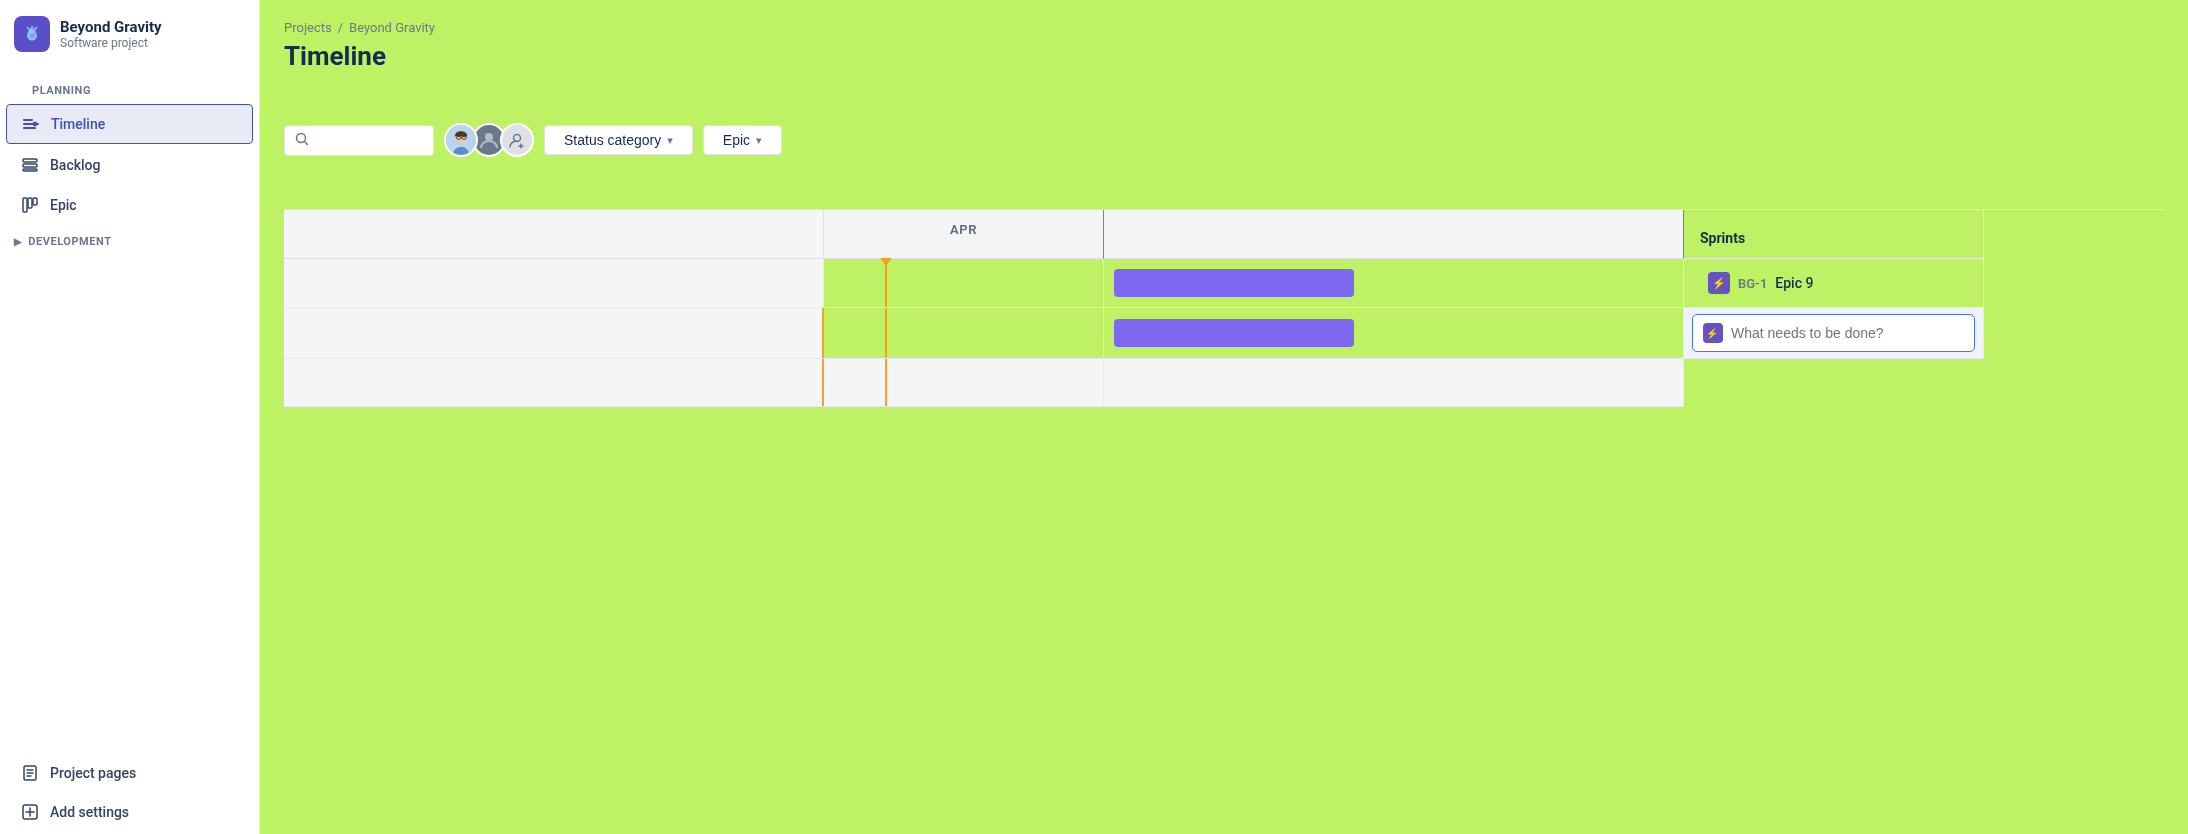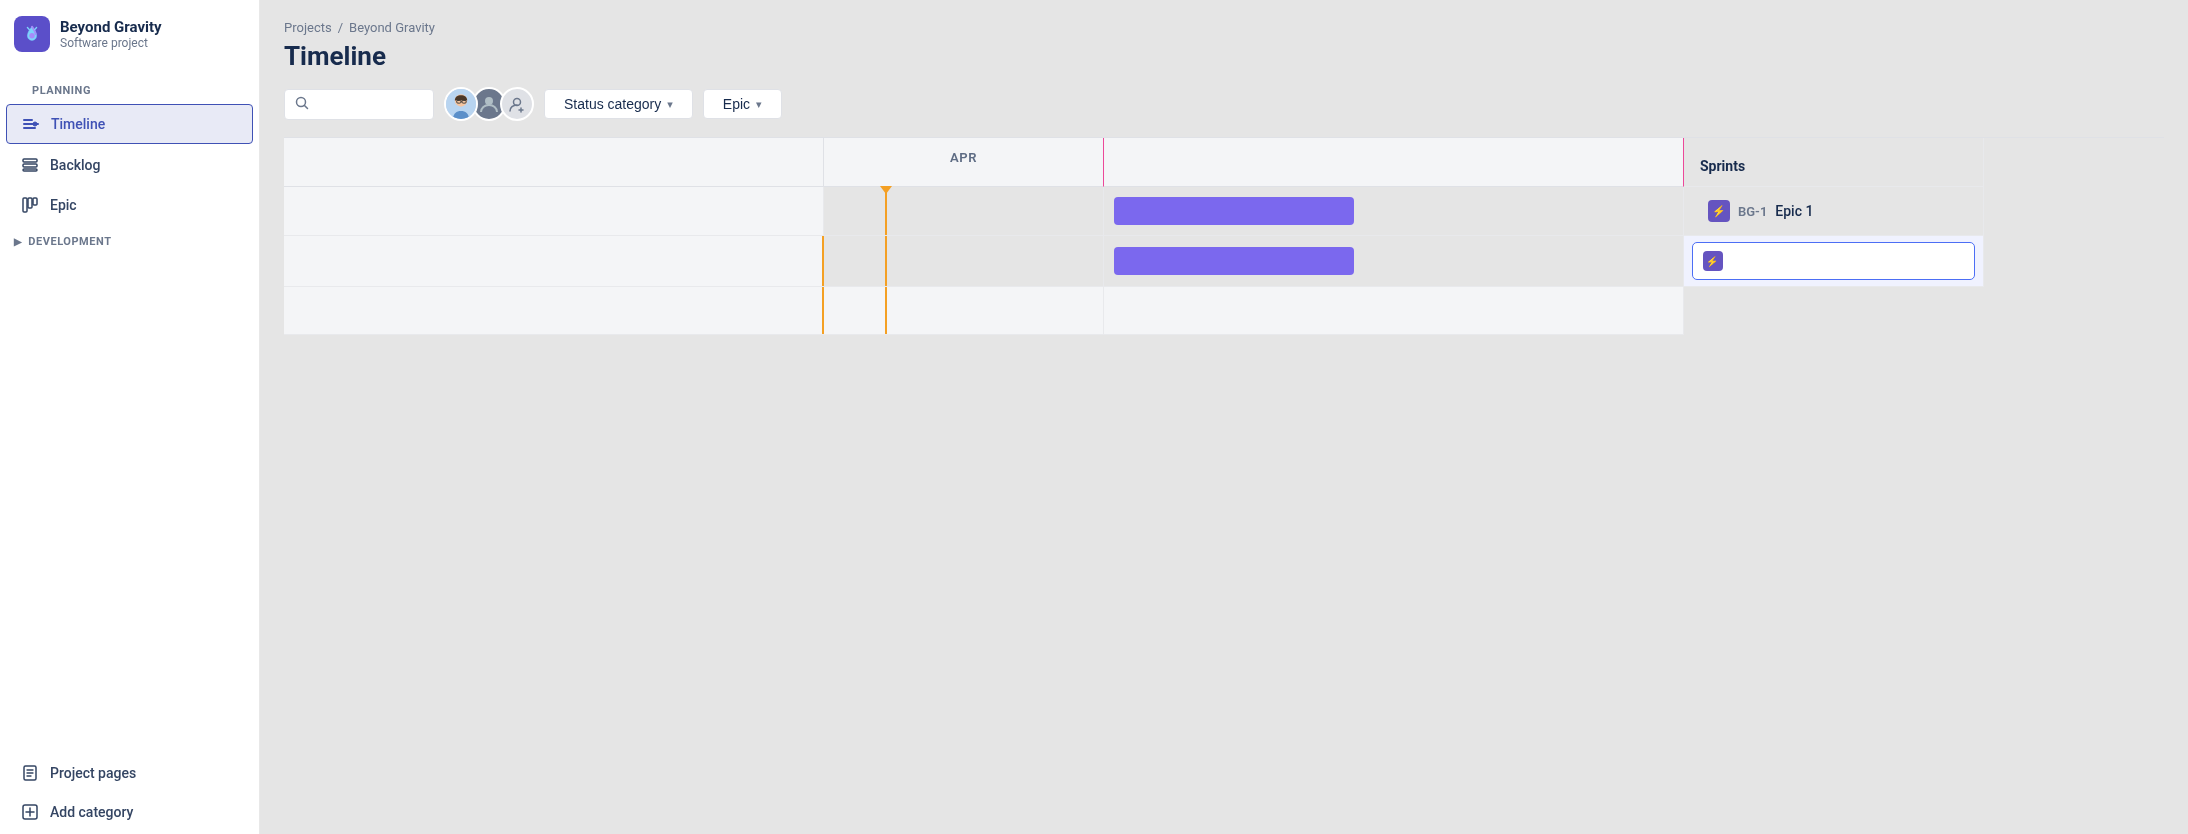--- a/index.html
+++ b/index.html
@@ -127,21 +127,22 @@
       margin-top: auto;
       padding-bottom: 2px;
     }
 
     
     .main-content {
       flex: 1;
       display: flex;
       flex-direction: column;
       overflow: hidden;
-      background: #e5e5e5;
+      background: #bef264;
+      gap: 36px;
     }
 
     .main-header {
       padding: 20px 24px 16px 24px;
     }
 
     .breadcrumb {
       display: flex;
       align-items: center;
       gap: 6px;
@@ -445,21 +446,21 @@
       <span>Project pages</span>
     </div>
 
     <div class="sidebar-nav-item">
       <span class="nav-icon">
         <svg width="18" height="18" viewBox="0 0 18 18" fill="none">
           <rect x="2" y="2" width="14" height="14" rx="2" stroke="#344563" stroke-width="1.5"></rect>
           <path d="M9 5V13M5 9H13" stroke="#344563" stroke-width="1.5" stroke-linecap="round"></path>
         </svg>
       </span>
-      <span>Add category</span>
+      <span>Add settings</span>
     </div>
 
   </div>
 </aside>
 
 <main class="main-content">
   <div class="main-header">
     <div class="breadcrumb">
       <span class="breadcrumb-link">Projects</span>
       <span class="breadcrumb-sep">/</span>
@@ -545,38 +546,39 @@
 
         <div class="timeline-bar" style="left: 10px; width: 240px;"></div>
       </div>
 
       <div class="timeline-row-cell">
         <div class="epic-row-label">
           <div class="epic-icon">
             <span class="epic-icon-label">⚡</span>
           </div>
           <span class="epic-id">BG-1</span>
-          <span class="epic-name">Epic 1</span>
+          <span class="epic-name">Epic 9</span>
         </div>
       </div>
       <div class="timeline-row-cell timeline-shade" style="position:relative;">
         <div class="today-line" style="right: -1px;"></div>
       </div>
       <div class="timeline-row-cell" style="position:relative;">
         <div class="today-line" style="left: 22%;"></div>
       </div>
       <div class="timeline-row-cell">
         <div class="timeline-bar" style="left: 10px; width: 240px;"></div>
       </div>
 
       <div class="timeline-row-cell" style="background: #f0f2ff;">
         <div style="margin: 6px 8px; display: flex; align-items: center; gap: 8px; border: 1.5px solid #4c6ef5; border-radius: 5px; padding: 8px 10px; background:#fff;">
           <div style="width:20px;height:20px;background:#6554c0;border-radius:4px;display:flex;align-items:center;justify-content:center;flex-shrink:0;">
             <span style="font-size:10px;color:#fff;">⚡</span>
           </div>
+          <input type="text" style="border: none; outline: none; font-size: 14px; color: rgb(107, 119, 140); background: transparent; width: 100%;" placeholder="What needs to be done?">
         </div>
       </div>
       <div class="timeline-row-cell row-shade" style="position:relative;">
         <div class="today-line" style="right: -1px;"></div>
       </div>
       <div class="timeline-row-cell row-shade" style="position:relative;">
         <div class="today-line" style="left: 22%;"></div>
       </div>
       <div class="timeline-row-cell row-shade"></div>
     </div>

